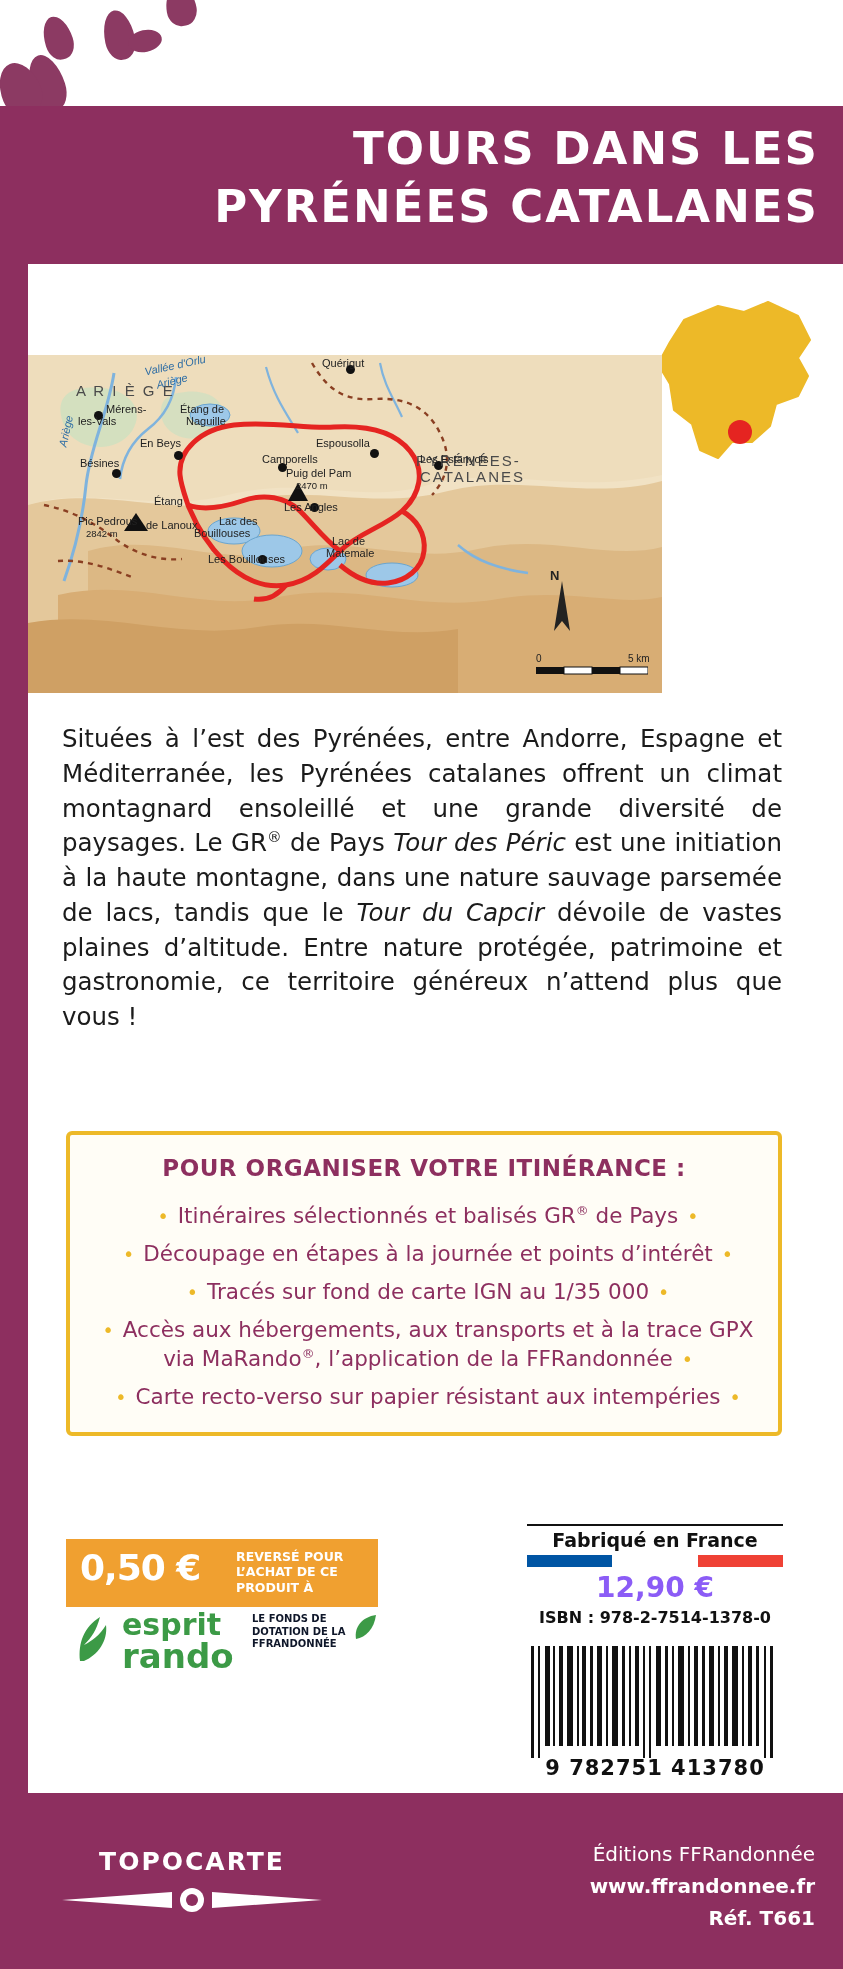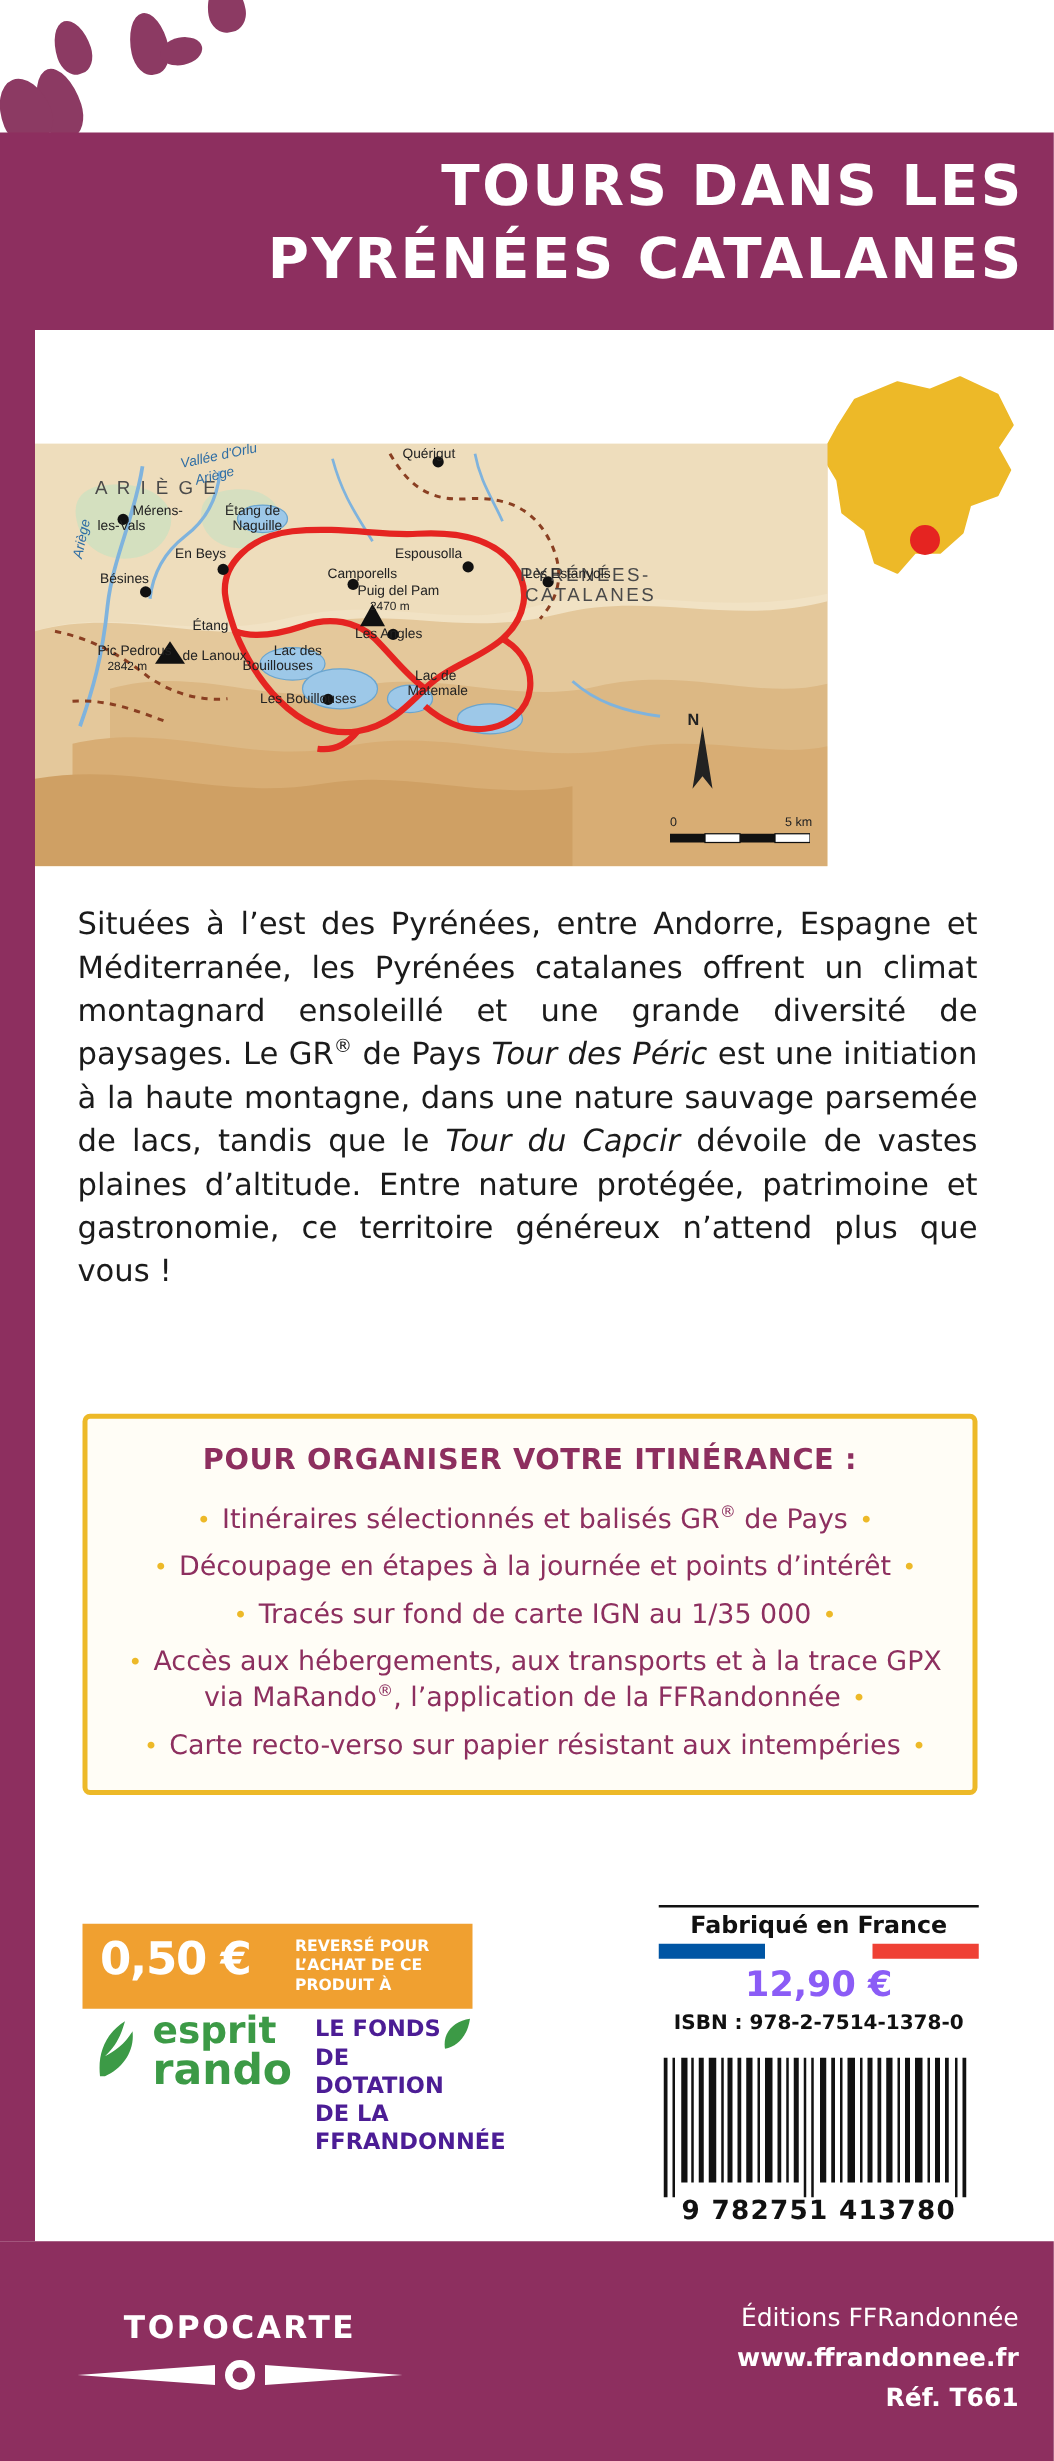--- a/index.html
+++ b/index.html
@@ -200,24 +200,24 @@
     font-family: "DejaVu Sans", sans-serif;
     font-weight: bold;
     font-size: 30px;
     line-height: 0.96;
   }
   .esprit-brand .b2 { font-size: 34px; display: block; }
   .esprit-fonds {
     position: absolute;
     left: 186px; top: 74px;
     width: 128px;
-    color: #4c1d95;
-    font-family: "DejaVu Sans", sans-serif;
-    font-weight: bold;
-    font-size: 18px;
+    color: #0f172a;
+    font-family: "DejaVu Sans", sans-serif;
+    font-weight: bold;
+    font-size: 10px;
     line-height: 1.25;
     text-transform: uppercase;
   }
 
   
   .pricebox {
     position: absolute;
     left: 527px; top: 1524px;
     width: 256px;
   }

